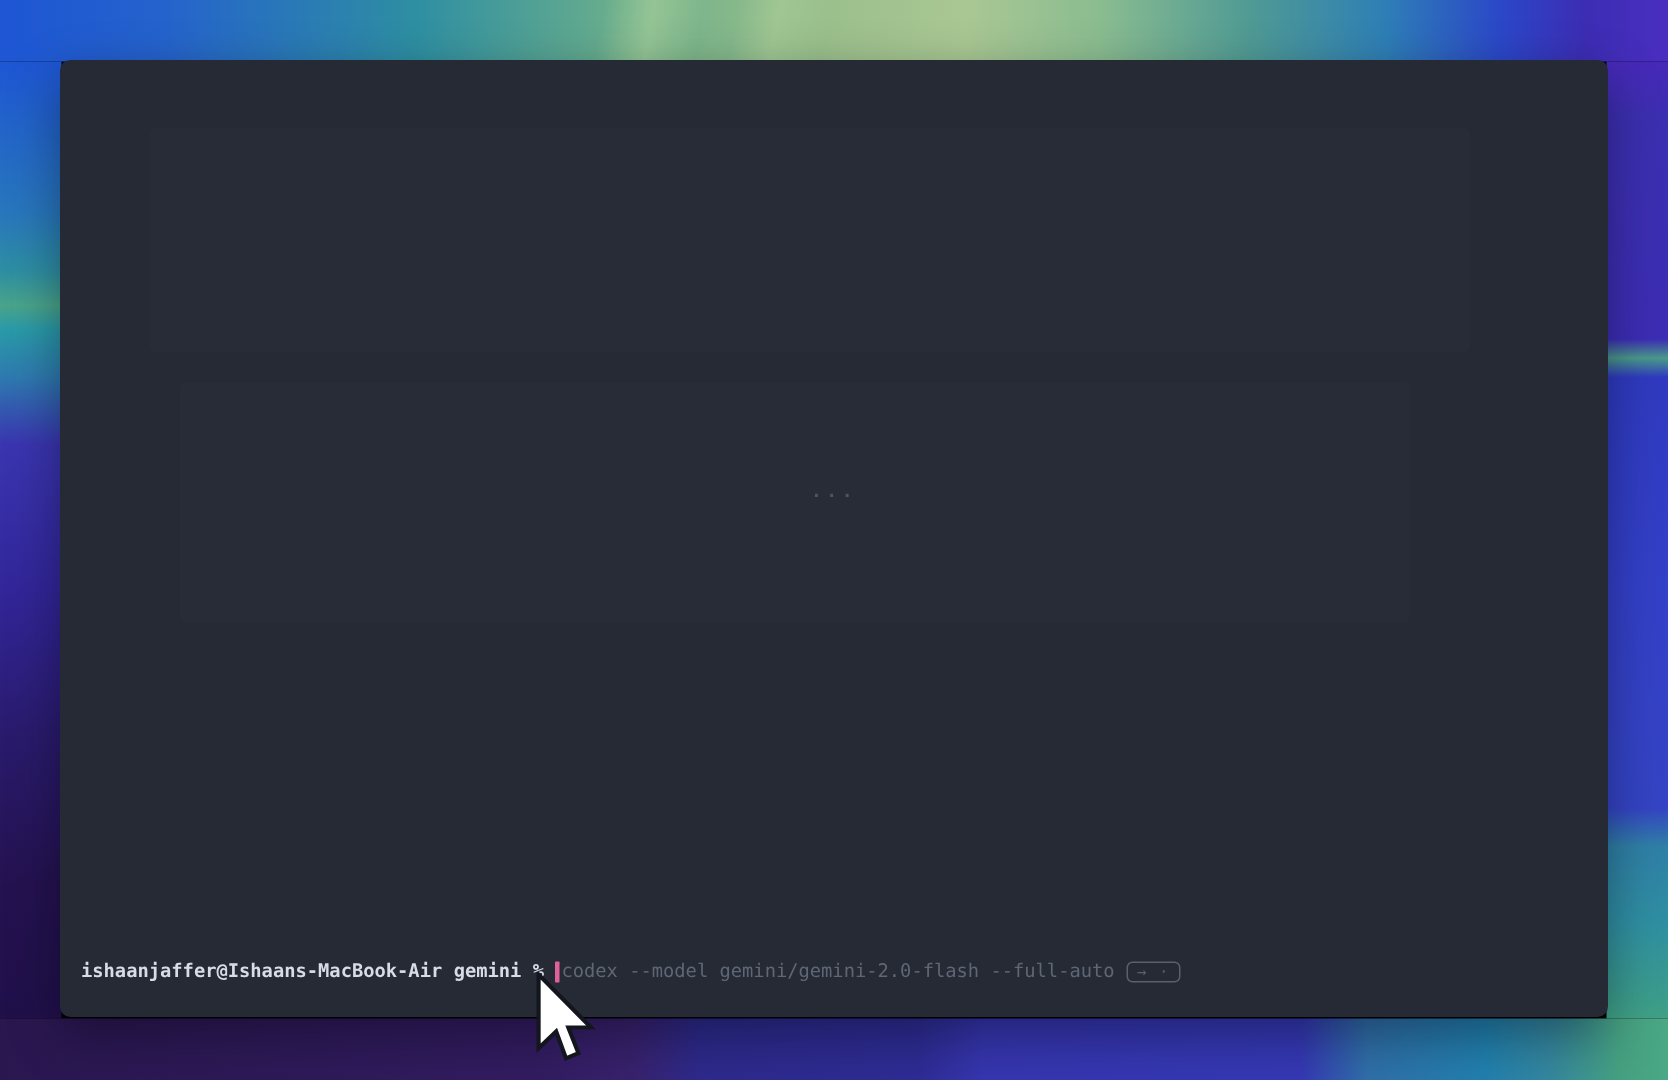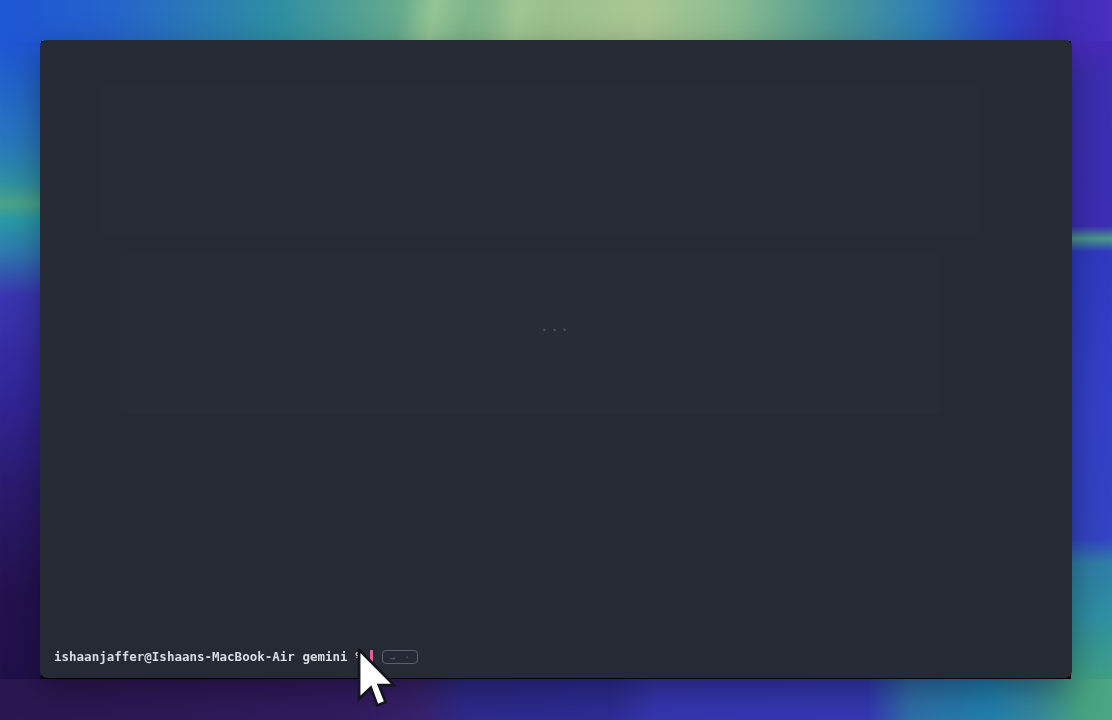--- a/index.html
+++ b/index.html
@@ -62,22 +62,22 @@
   .ghost-1{left:60px;top:45px;width:880px;height:150px;}
   .ghost-2{left:80px;top:215px;width:820px;height:160px;}
 
   .term-ellipsis{
     position:absolute;left:50%;top:281px;transform:translateX(-50%);
     color:var(--ellipsis);font-size:12px;font-weight:bold;letter-spacing:3px;
     line-height:12px;user-select:none;
   }
 
   .prompt-line{
-    position:absolute;left:14px;right:10px;bottom:13px;height:16px;
-    font-size:12.5px;line-height:16px;white-space:pre;display:flex;align-items:center;
+    position:absolute;left:14px;right:10px;bottom:23px;height:16px;
+    font-size:12.5px;line-height:16px;white-space:pre;display:flex;align-items:flex-end;
   }
   .p-strong{color:var(--prompt-text);font-weight:bold;}
   .sp{display:inline-block;width:7.6px;}
   .caret{
     display:inline-block;width:3px;height:14px;margin-right:1px;
     background:var(--caret-pink);border-radius:0.5px;
   }
   .suggestion{color:var(--suggestion-text);}
   .accept-badge{
     display:inline-block;margin-left:8px;padding:0 6px;height:14px;line-height:13px;
@@ -99,21 +99,21 @@
   <div class="wp wp-bottom"></div>
 
   <div class="terminal">
 
     <div class="ghost ghost-1"></div>
     <div class="ghost ghost-2"></div>
 
     <div class="term-ellipsis">...</div>
 
     <div class="prompt-line">
-      <span class="p-strong">ishaanjaffer@Ishaans-MacBook-Air</span><span class="sp"></span><span class="p-strong">gemini</span><span class="sp"></span><span class="p-strong">%</span><span class="sp"></span><span class="caret"></span><span class="accept-badge">→ ·</span>
+      <span class="p-strong">ishaanjaffer@Ishaans-MacBook-Air</span><span class="sp"></span><span class="p-strong">gemini</span><span class="sp"></span><span class="p-strong">%</span><span class="sp"></span><span class="caret"></span><span class="suggestion">codex --model gemini/gemini-2.0-flash --full-auto</span><span class="accept-badge">→ ·</span>
     </div>
   </div>
 
   <svg class="mouse-cursor" viewBox="0 0 24 36" preserveAspectRatio="xMinYMin meet">
     <path d="M1.2,1 L1.2,29.5 L8,23 L11.8,33.4 L16.6,31.4 L12.7,21.5 L21.5,21.5 Z" fill="var(--cursor-fill)" stroke="var(--cursor-outline)" stroke-width="1.6" stroke-linejoin="miter"></path>
   </svg>
 
 </div>
 
 </body></html>

